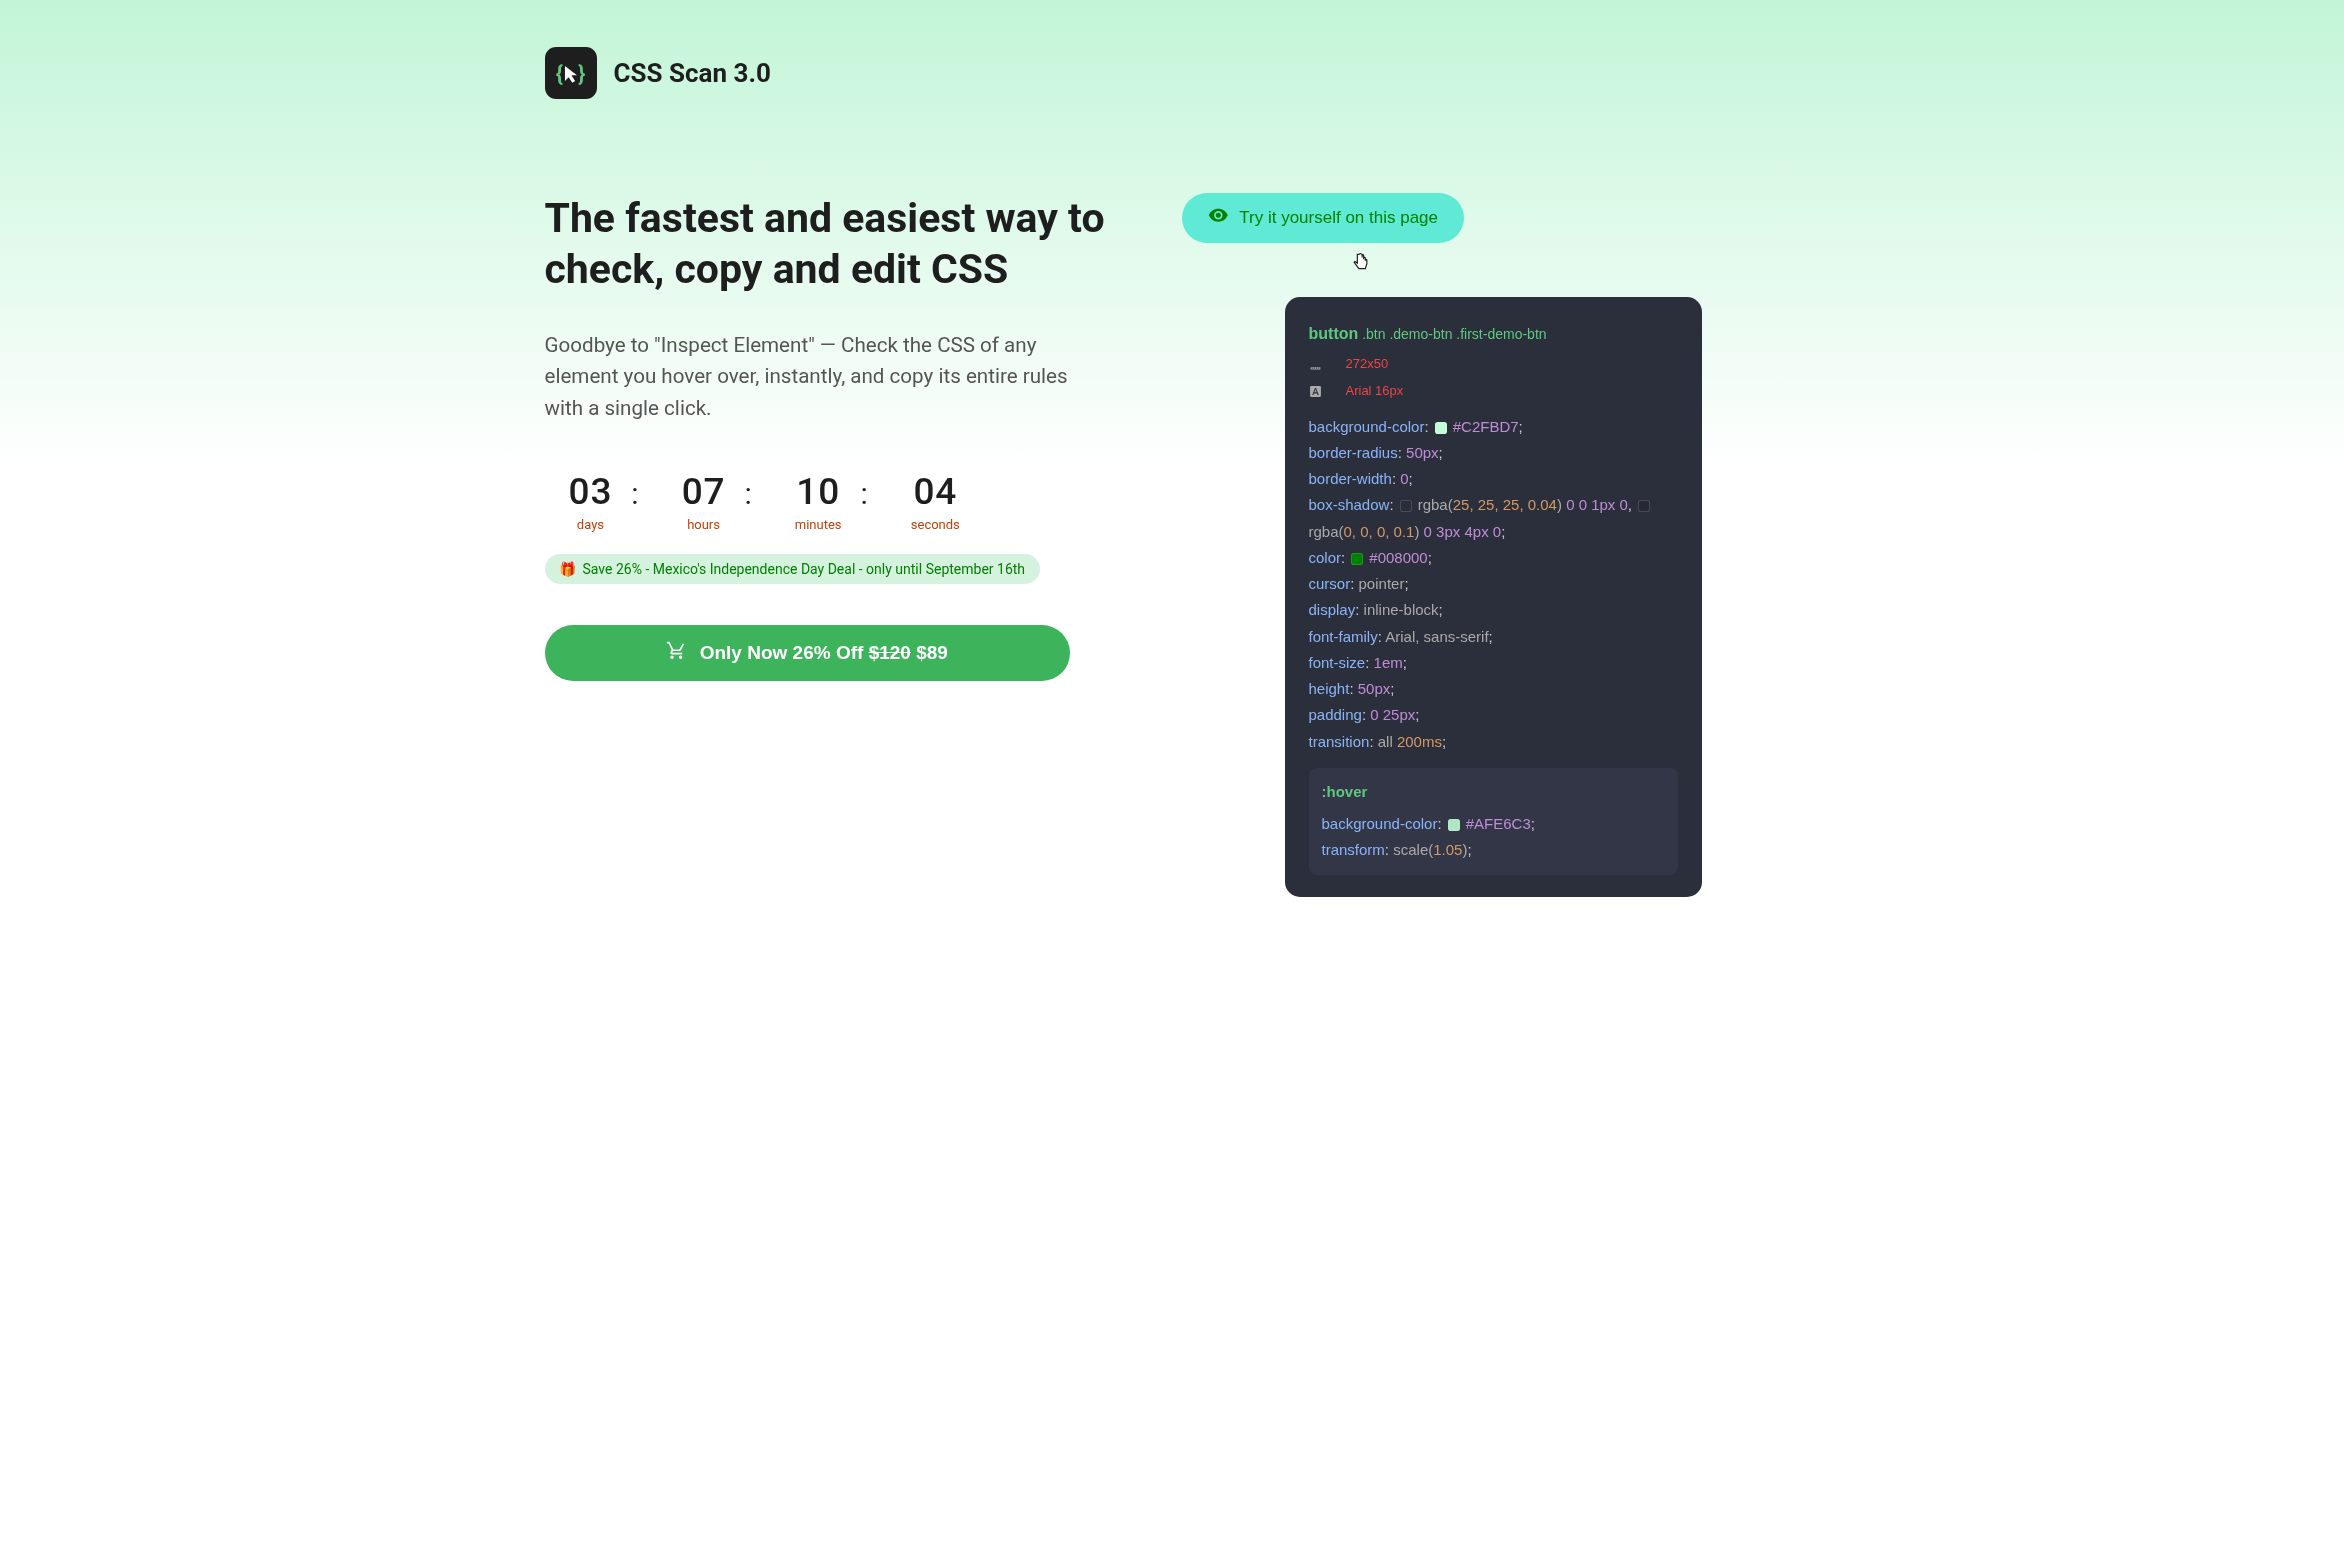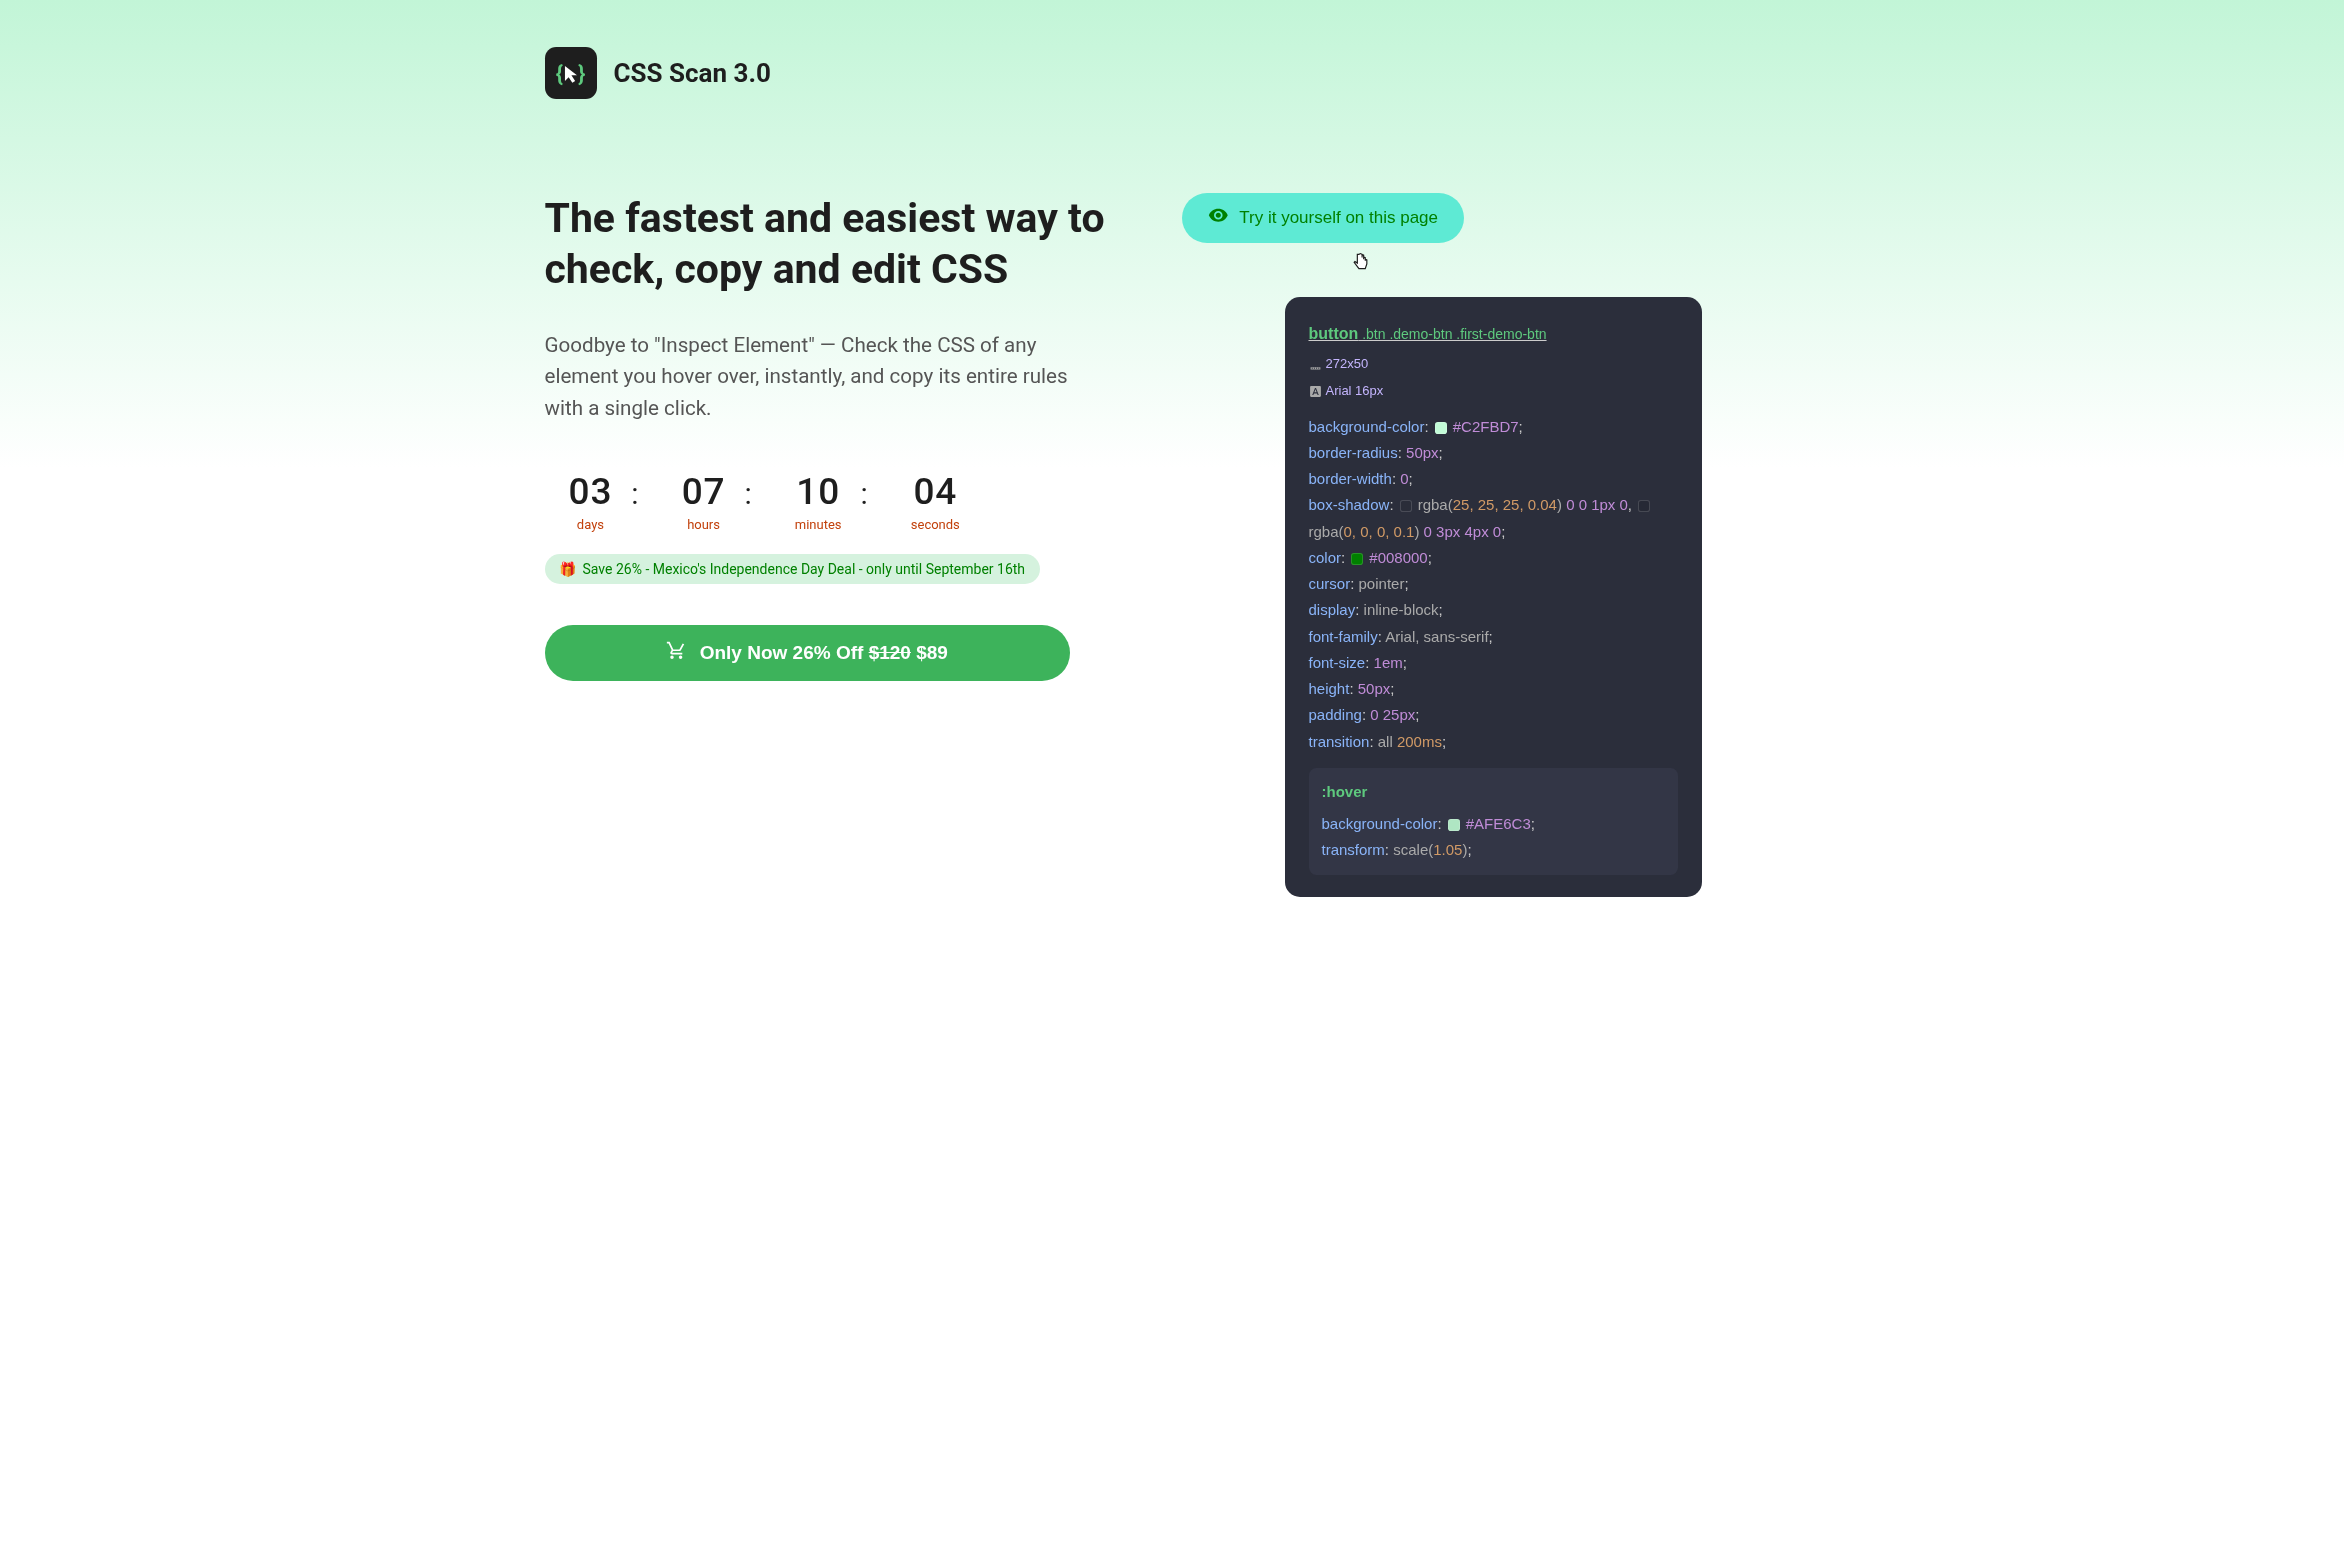--- a/index.html
+++ b/index.html
@@ -131,29 +131,29 @@
       width: 417px;
       background: #2b2e3b;
       border-radius: 15px;
       padding: 22.5px 24px;
       color: #ccc;
       font-family: -apple-system, BlinkMacSystemFont, sans-serif;
       font-size: 15px;
       line-height: 1.75;
       margin-left: 103px;
     }
-    .ins-selector { margin-bottom: 5.6px; text-decoration: underline; }
+    .ins-selector { margin-bottom: 5.6px; }
     .ins-tag { color: #5ec97e; font-weight: 700; font-size: 16px; }
     .ins-class { color: #5ec97e; font-size: 14px; }
     .ins-meta {
       display: flex;
       align-items: center;
-      gap: 4px;
+      gap: 24px;
       font-size: 13px;
-      color: #c4b5fd;
+      color: #ef4444;
       margin-bottom: 3.7px;
       text-align: right;
     }
     .ins-rules { margin-top: 11.2px; }
     .ins-prop { color: #8ab4f8; }
     .ins-val { color: #c08cd7; }
     .ins-num { color: #d19a66; text-align: center; }
     .ins-punct { color: #ccc; }
     .ins-id { color: #aaa; }
     .color-swatch {

